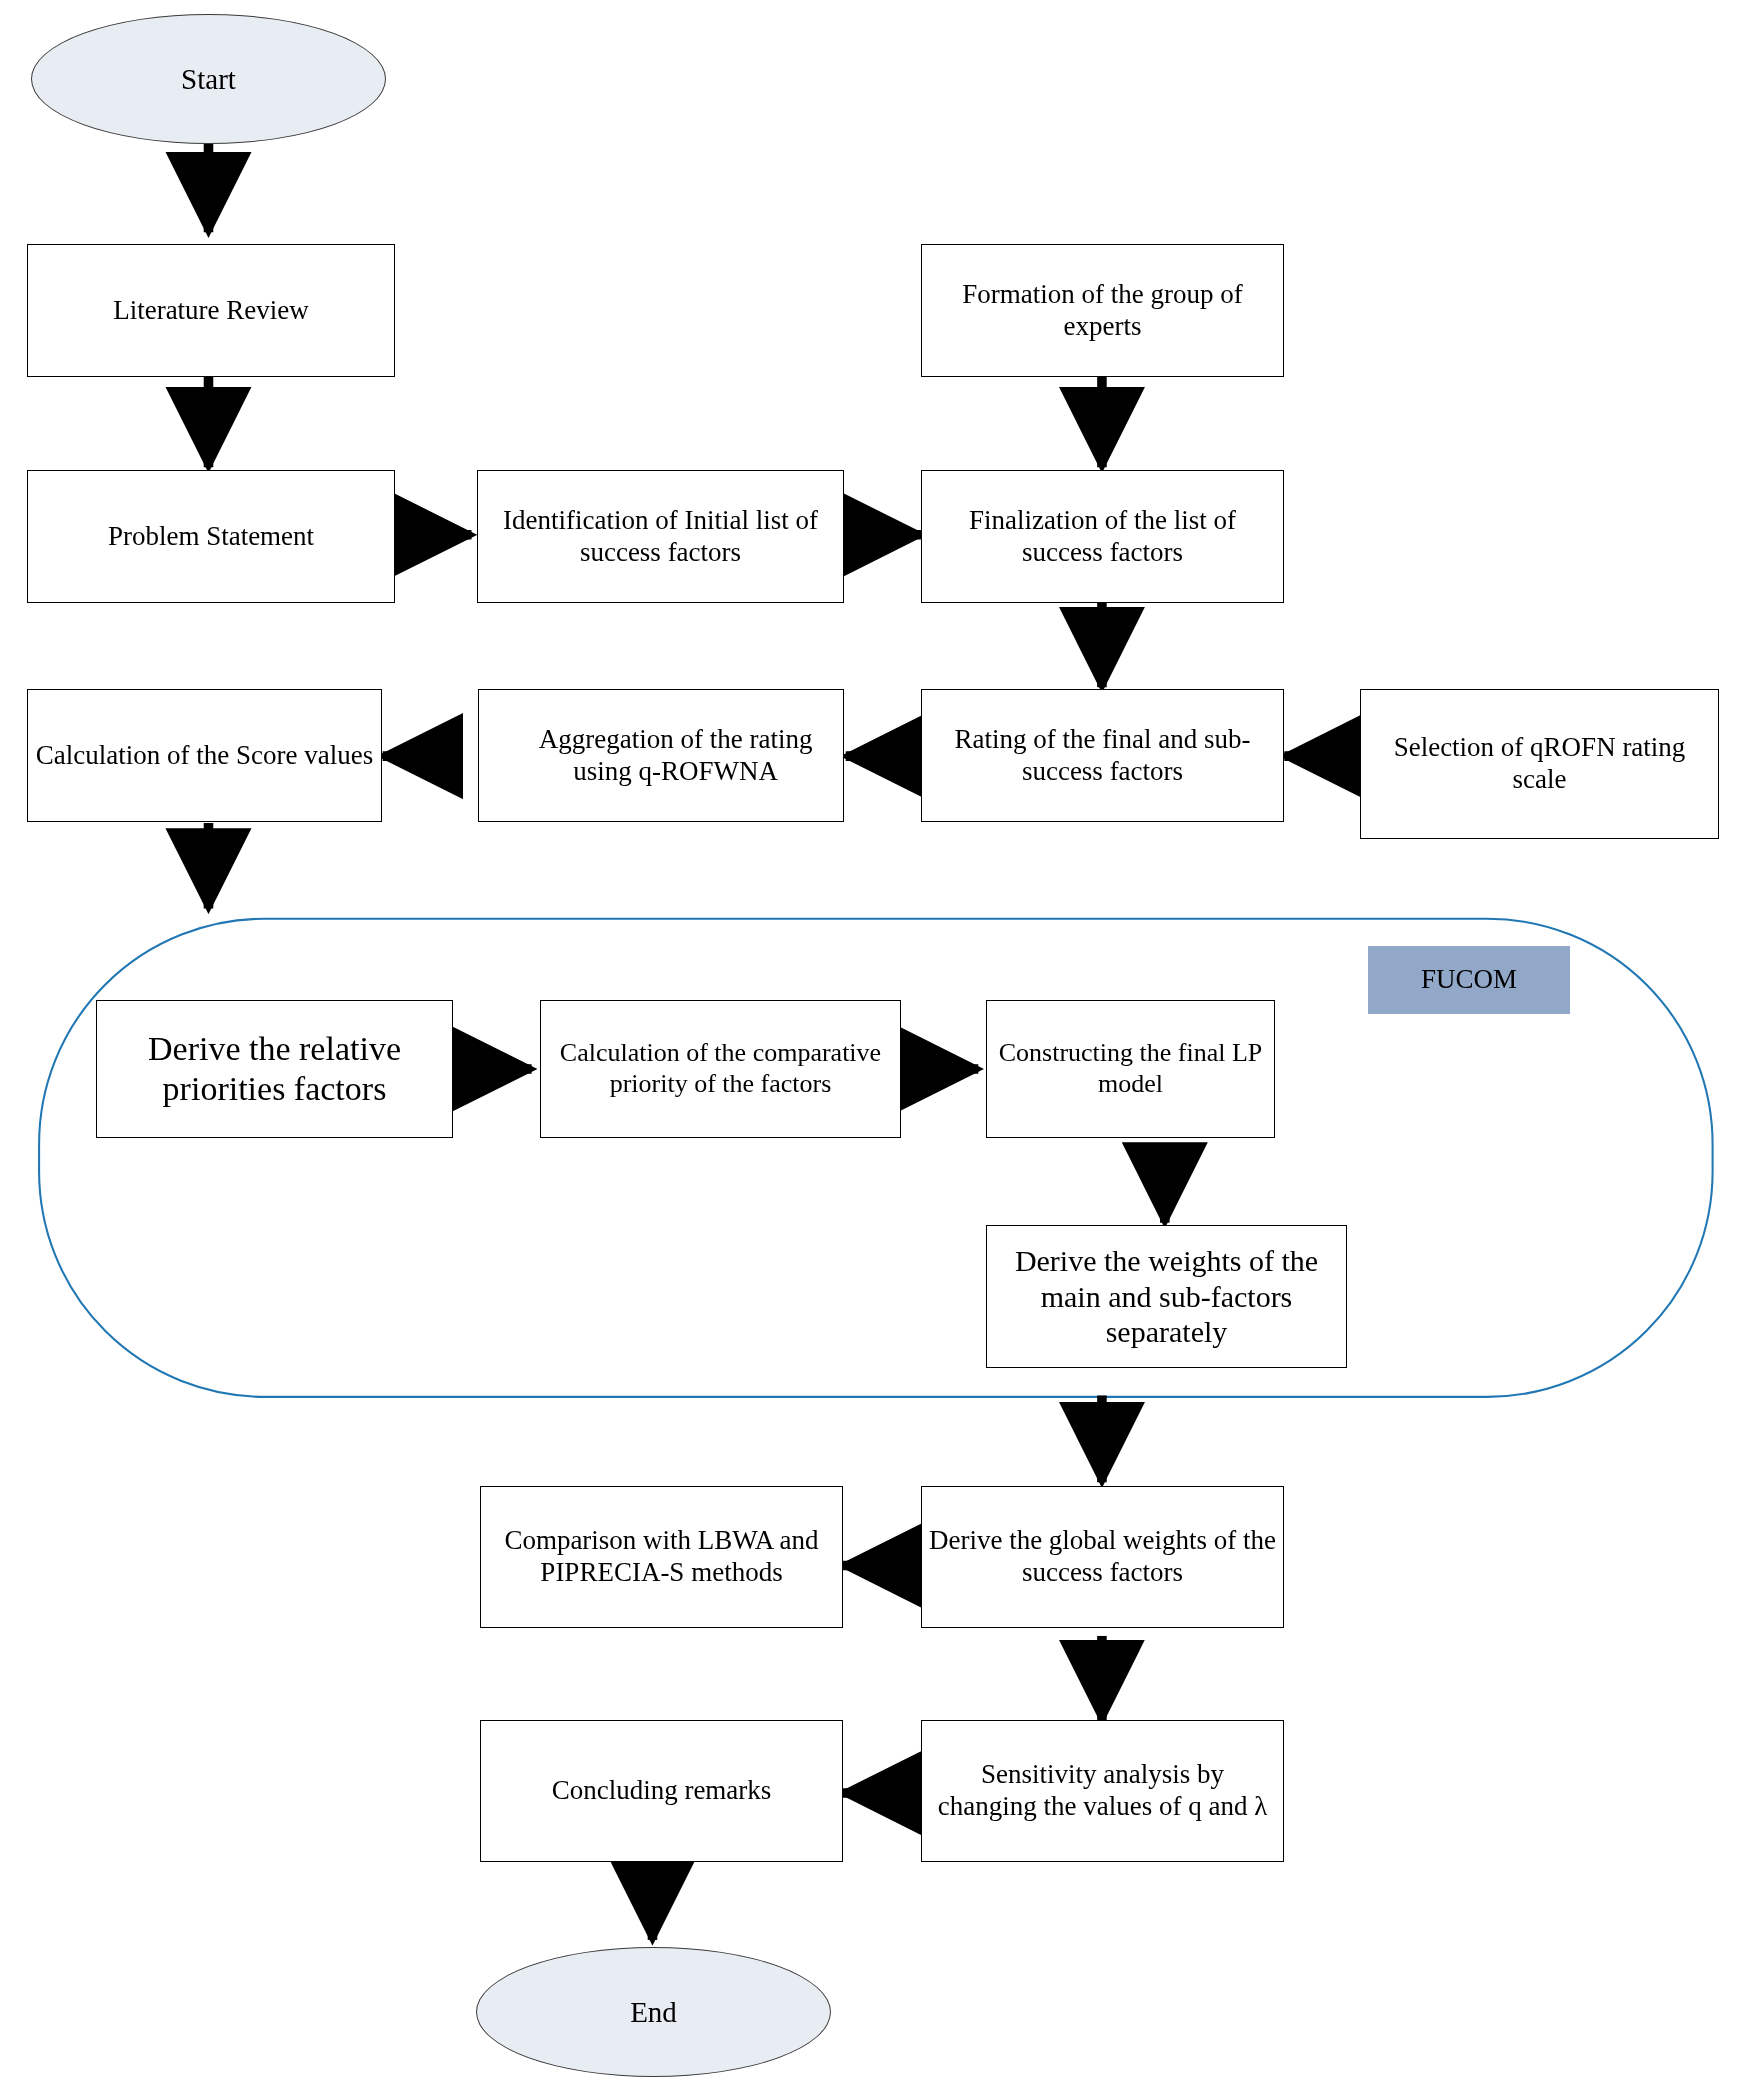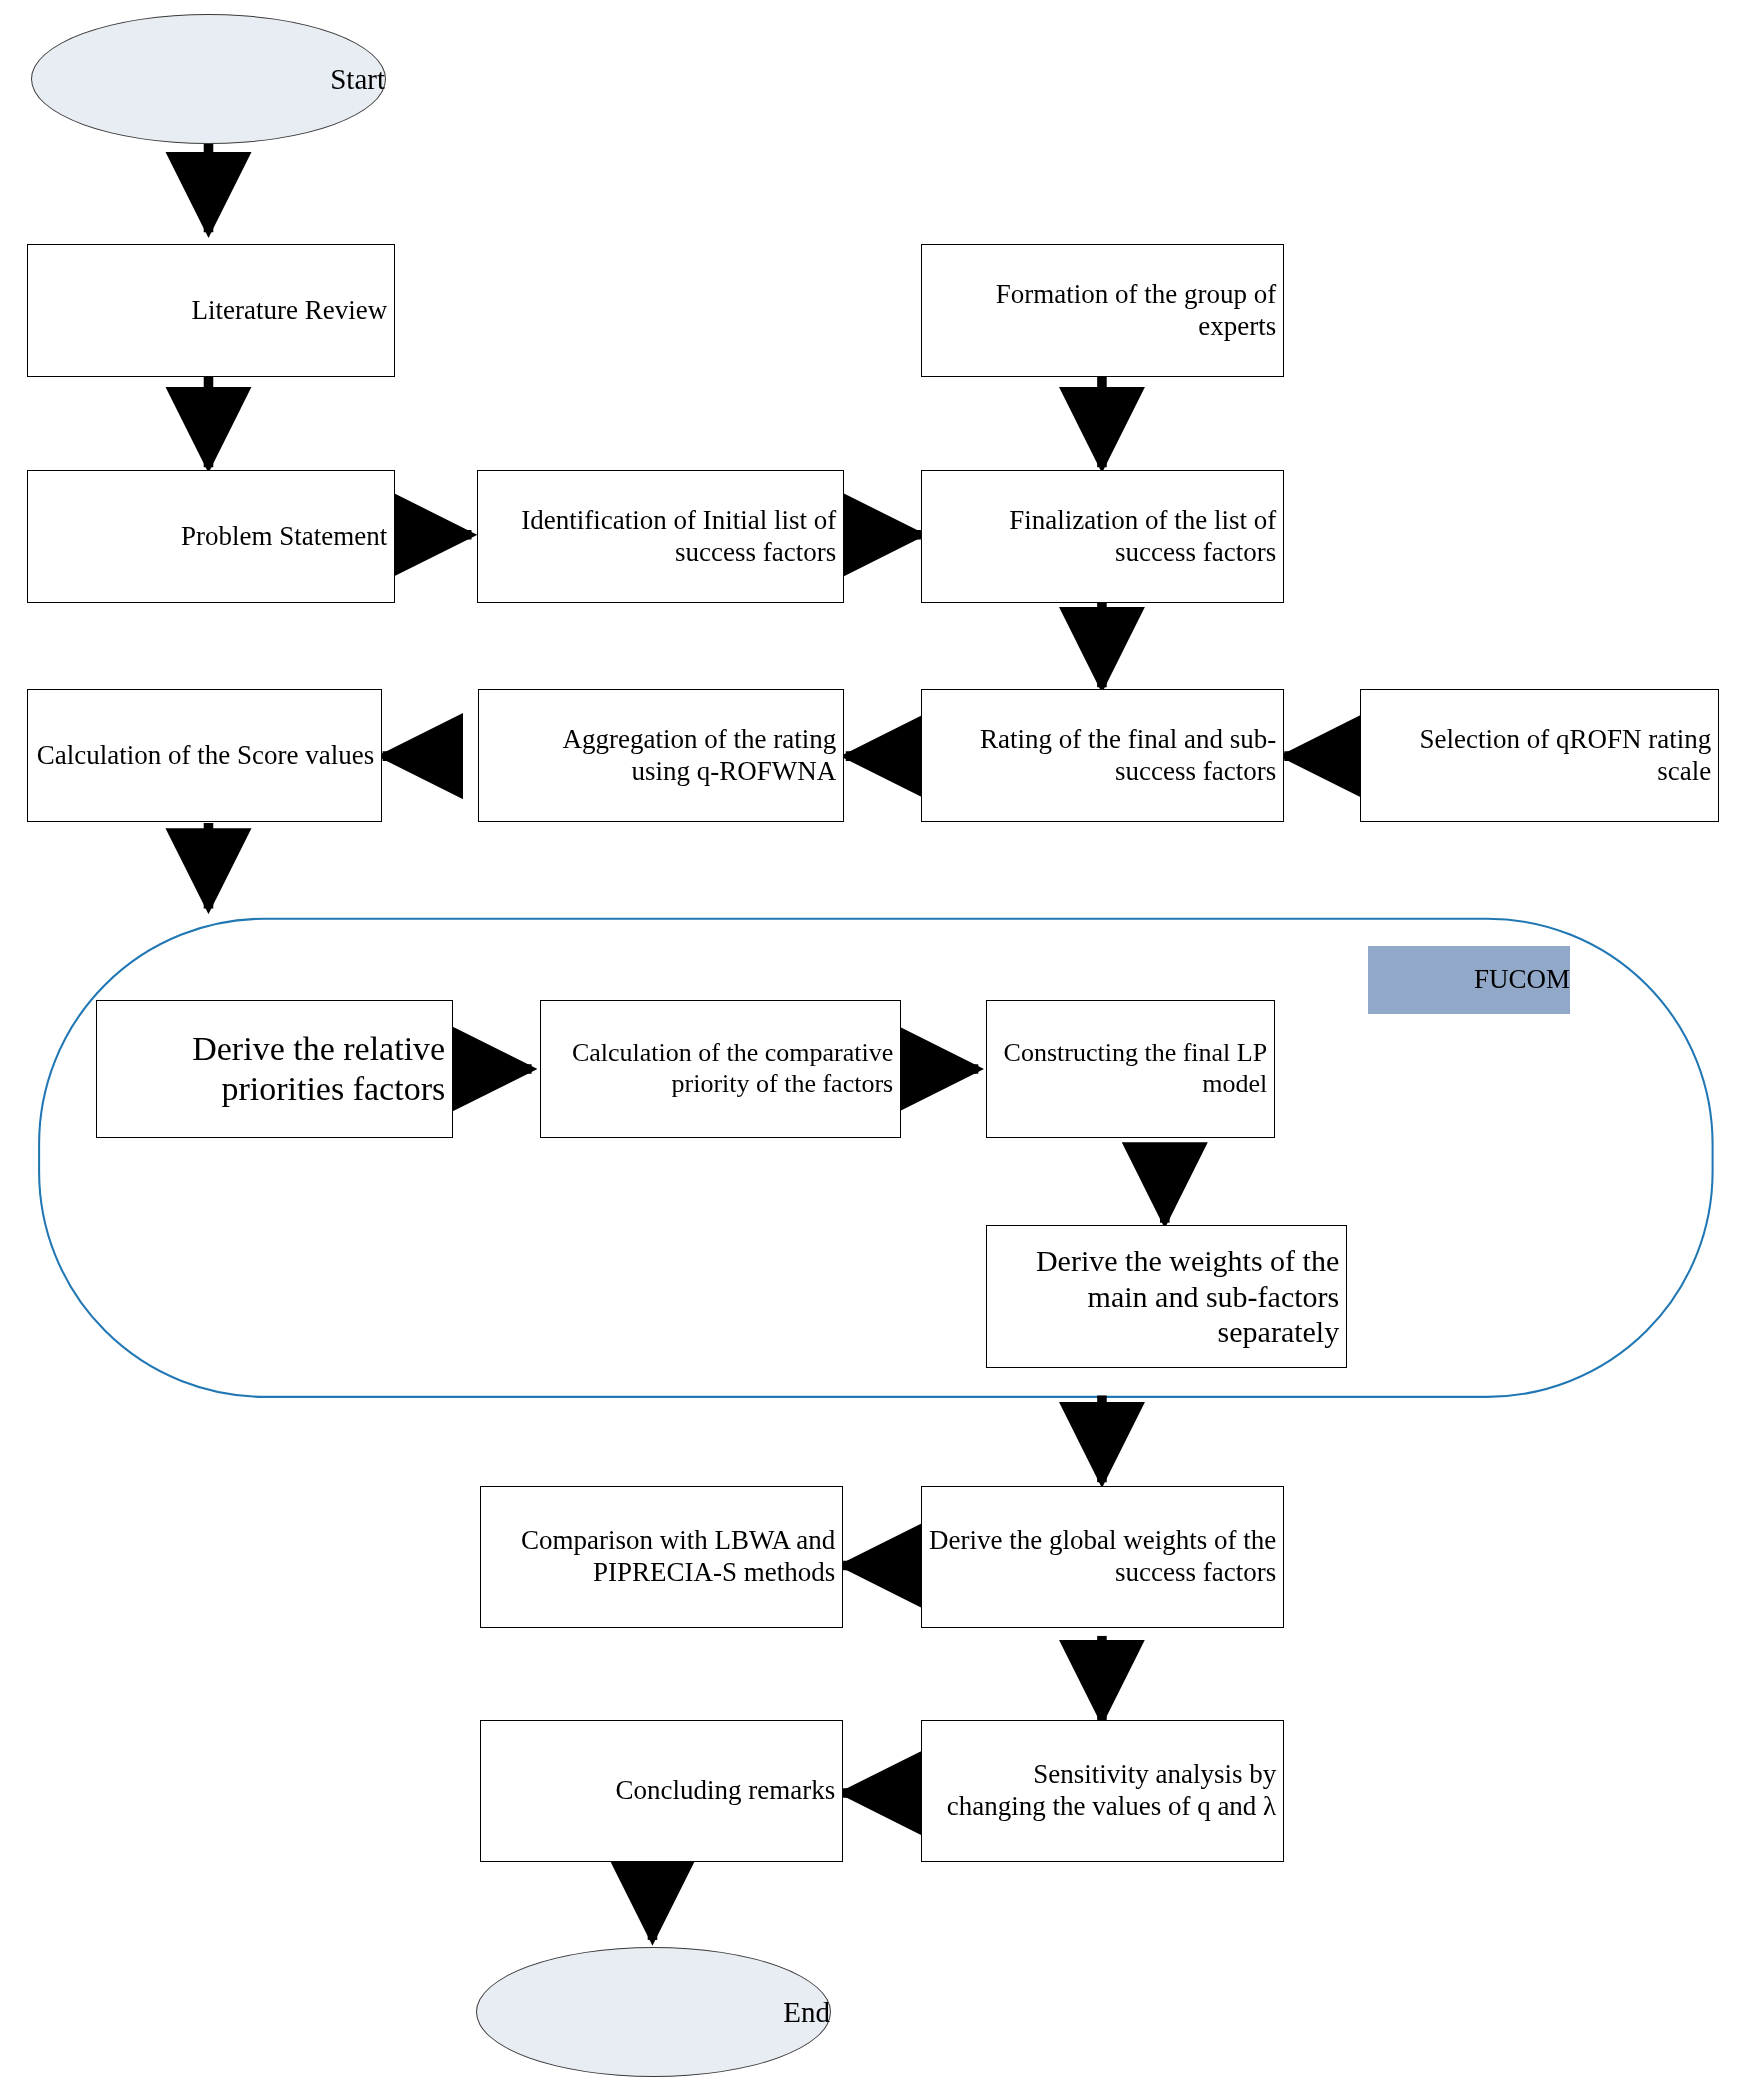--- a/index.html
+++ b/index.html
@@ -1,21 +1,21 @@
 <!DOCTYPE html>
 <html style="font-size:11px"><head>
 <meta charset="utf-8">
 <title>Research Methodology Flowchart</title>
 <style>
   html,body{margin:0;padding:0;background:#ffffff;}
   body{font-family:"Liberation Serif", serif;}
   #canvas{position:relative;width:1751px;height:2097px;background:#ffffff;overflow:hidden;}
   svg.layer{position:absolute;left:0;top:0;width:1751px;height:2097px;}
   .node{position:absolute;box-sizing:border-box;display:flex;align-items:center;justify-content:center;
-        text-align:right;color:#000000;line-height:1.18;}
+        text-align:center;color:#000000;line-height:1.18;}
   .proc{background:#ffffff;border:1.1px solid #000000;font-size:27px;padding:2.7px 6.8px;}
   .term{background:#e8edf3;border:0.9px solid #3a3a3a;border-radius:50%;font-size:29px;}
   .badge{background:#92a8c8;border:none;font-size:27px;}
   .term span,.proc span,.badge span{display:block;width:100%;}
 </style>
 </head>
 <body>
 
 <div id="canvas">
 
@@ -85,21 +85,21 @@
   </div>
 
   <div class="node proc" style="left:921px;top:244px;width:363px;height:133px;">
     <span>Formation of the group of experts</span>
   </div>
 
   <div class="node proc" style="left:921px;top:470px;width:363px;height:133px;">
     <span>Finalization of the list of success factors</span>
   </div>
 
-  <div class="node proc" style="left:1360px;top:689px;width:359px;height:133px;">
+  <div class="node proc" style="left:1360px;top:689px;width:359px;height:150px;">
     <span>Selection of qROFN rating scale</span>
   </div>
 
   <div class="node proc" style="left:921px;top:689px;width:363px;height:133px;">
     <span>Rating of the final and sub-success factors</span>
   </div>
 
   <div class="node proc" style="left:478px;top:689px;width:366px;height:133px;padding-left:36px;">
     <span>Aggregation of the rating using q-ROFWNA</span>
   </div>

